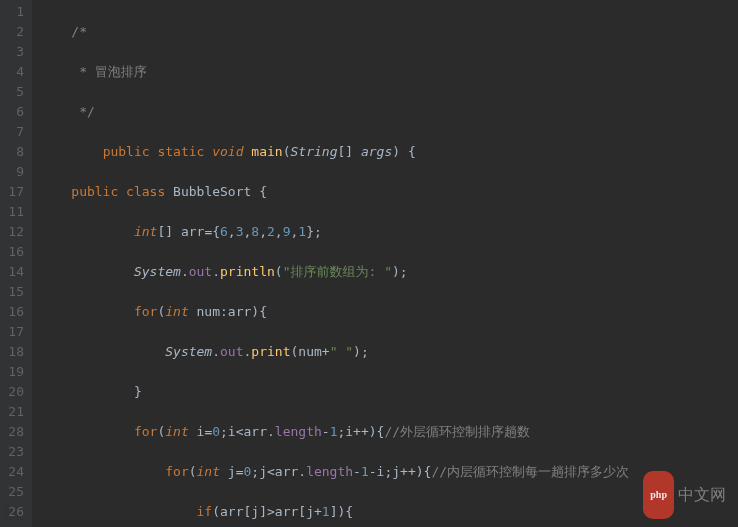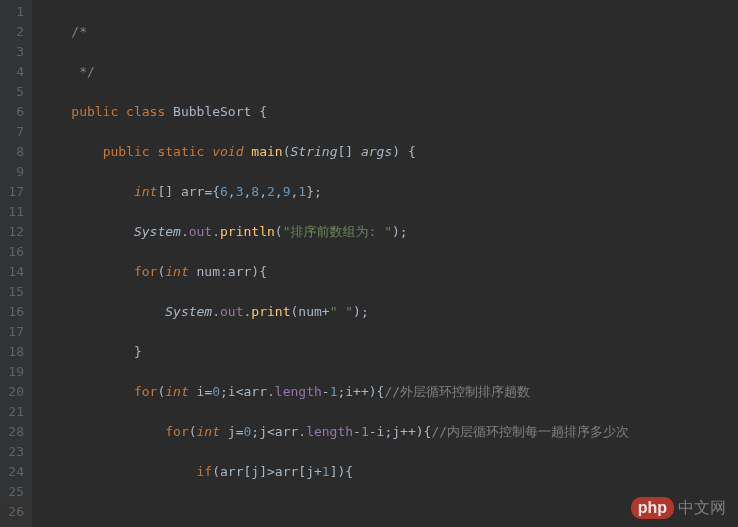--- a/index.html
+++ b/index.html
@@ -58,24 +58,24 @@
       right: 12px;
       display: flex;
       align-items: center;
       gap: 4px;
       opacity: 0.9;
     }
     .watermark-badge {
       background: #c0392b;
       color: #fff;
       font-weight: bold;
-      font-size: 16px;
-      padding: 1px 7px;
+      font-size: 10px;
+      padding: 14px 7px;
       border-radius: 10px;
-      font-family: Liberation Sans, sans-serif;
+      font-family: Liberation Serif, serif;
     }
     .watermark-text {
       color: #888;
       font-size: 16px;
       font-family: sans-serif;
     }
   </style>
 </head>
 <body>
 
@@ -103,23 +103,24 @@
     <div class="ln">20</div>
     <div class="ln">21</div>
     <div class="ln">28</div>
     <div class="ln">23</div>
     <div class="ln">24</div>
     <div class="ln">25</div>
     <div class="ln active">26</div>
   </div>
   <div class="code">
 <div class="line">    <span class="com">/*</span></div>
+<div class="line">    <span class="com"> * </span><span class="com">冒泡排序</span></div>
 <div class="line">    <span class="com"> */</span></div>
+<div class="line">        <span class="kw">public</span> <span class="kw">static</span> <span class="type">void</span> <span class="fn">main</span><span>(</span><span class="param">String</span><span>[]</span> <span class="param">args</span><span>)</span><span> {</span></div>
 <div class="line">    <span class="kw">public</span> <span class="kw">class</span> <span class="cls">BubbleSort</span><span> {</span></div>
-<div class="line">        <span class="kw">public</span> <span class="kw">static</span> <span class="type">void</span> <span class="fn">main</span><span>(</span><span class="param">String</span><span>[]</span> <span class="param">args</span><span>)</span><span> {</span></div>
 <div class="line">            <span class="type">int</span><span>[]</span> <span>arr</span><span>=</span><span>{</span><span class="num">6</span><span>,</span><span class="num">3</span><span>,</span><span class="num">8</span><span>,</span><span class="num">2</span><span>,</span><span class="num">9</span><span>,</span><span class="num">1</span><span>};</span></div>
 <div class="line">            <span class="obj">System</span><span>.</span><span class="field">out</span><span>.</span><span class="fn">println</span><span>(</span><span class="str">"排序前数组为: "</span><span>);</span></div>
 <div class="line">            <span class="kw">for</span><span>(</span><span class="type">int</span> <span>num</span><span>:</span><span>arr</span><span>)</span><span>{</span></div>
 <div class="line">                <span class="obj">System</span><span>.</span><span class="field">out</span><span>.</span><span class="fn">print</span><span>(</span><span>num</span><span>+</span><span class="str">" "</span><span>);</span></div>
 <div class="line">            <span>}</span></div>
 <div class="line">            <span class="kw">for</span><span>(</span><span class="type">int</span> <span>i</span><span>=</span><span class="num">0</span><span>;</span><span>i</span><span>&lt;</span><span>arr</span><span>.</span><span class="field">length</span><span>-</span><span class="num">1</span><span>;</span><span>i</span><span>++</span><span>)</span><span>{</span><span class="com">//外层循环控制排序趟数</span></div>
 <div class="line">                <span class="kw">for</span><span>(</span><span class="type">int</span> <span>j</span><span>=</span><span class="num">0</span><span>;</span><span>j</span><span>&lt;</span><span>arr</span><span>.</span><span class="field">length</span><span>-</span><span class="num">1</span><span>-</span><span>i</span><span>;</span><span>j</span><span>++</span><span>)</span><span>{</span><span class="com">//内层循环控制每一趟排序多少次</span></div>
 <div class="line">                    <span class="kw">if</span><span>(</span><span>arr</span><span>[</span><span>j</span><span>]</span><span>&gt;</span><span>arr</span><span>[</span><span>j</span><span>+</span><span class="num">1</span><span>]</span><span>)</span><span>{</span></div>
 
 //

